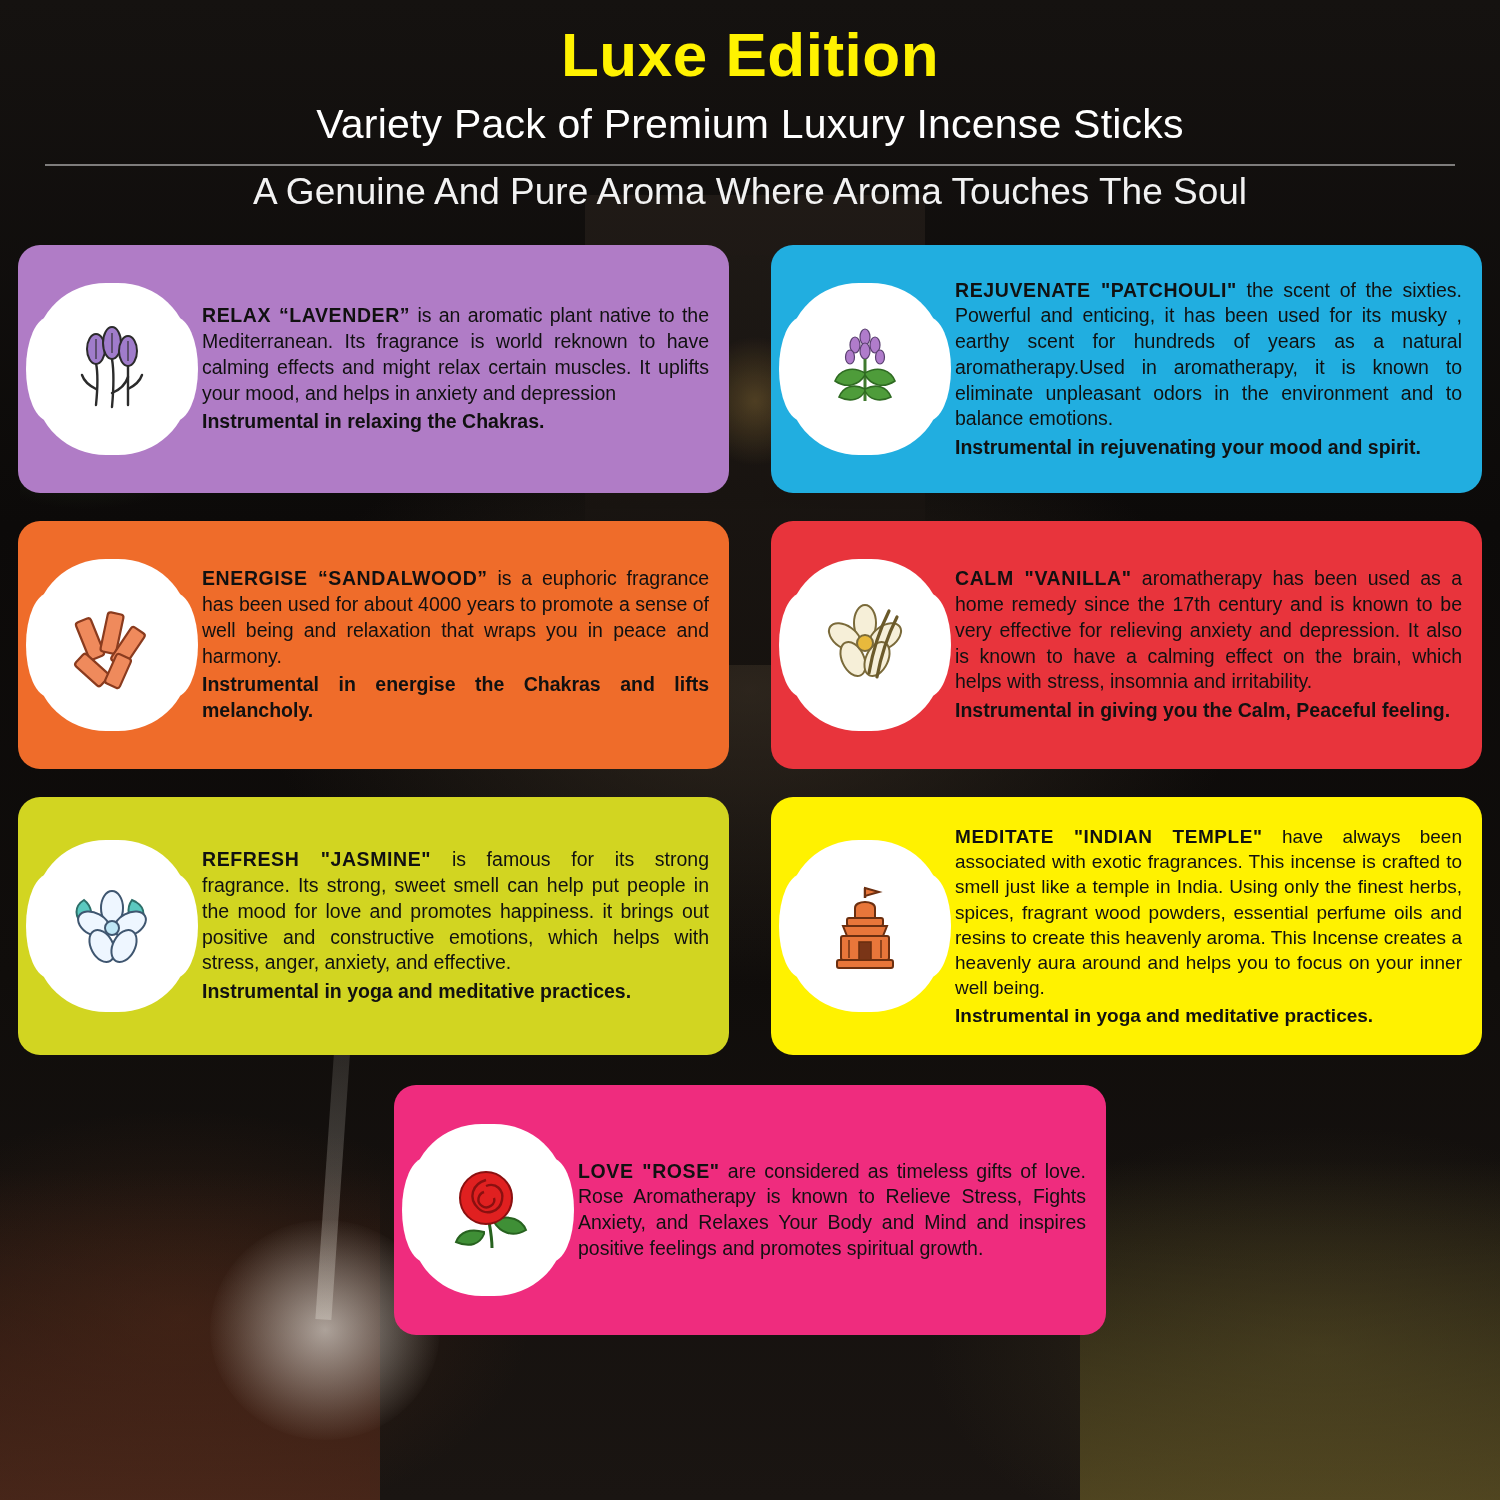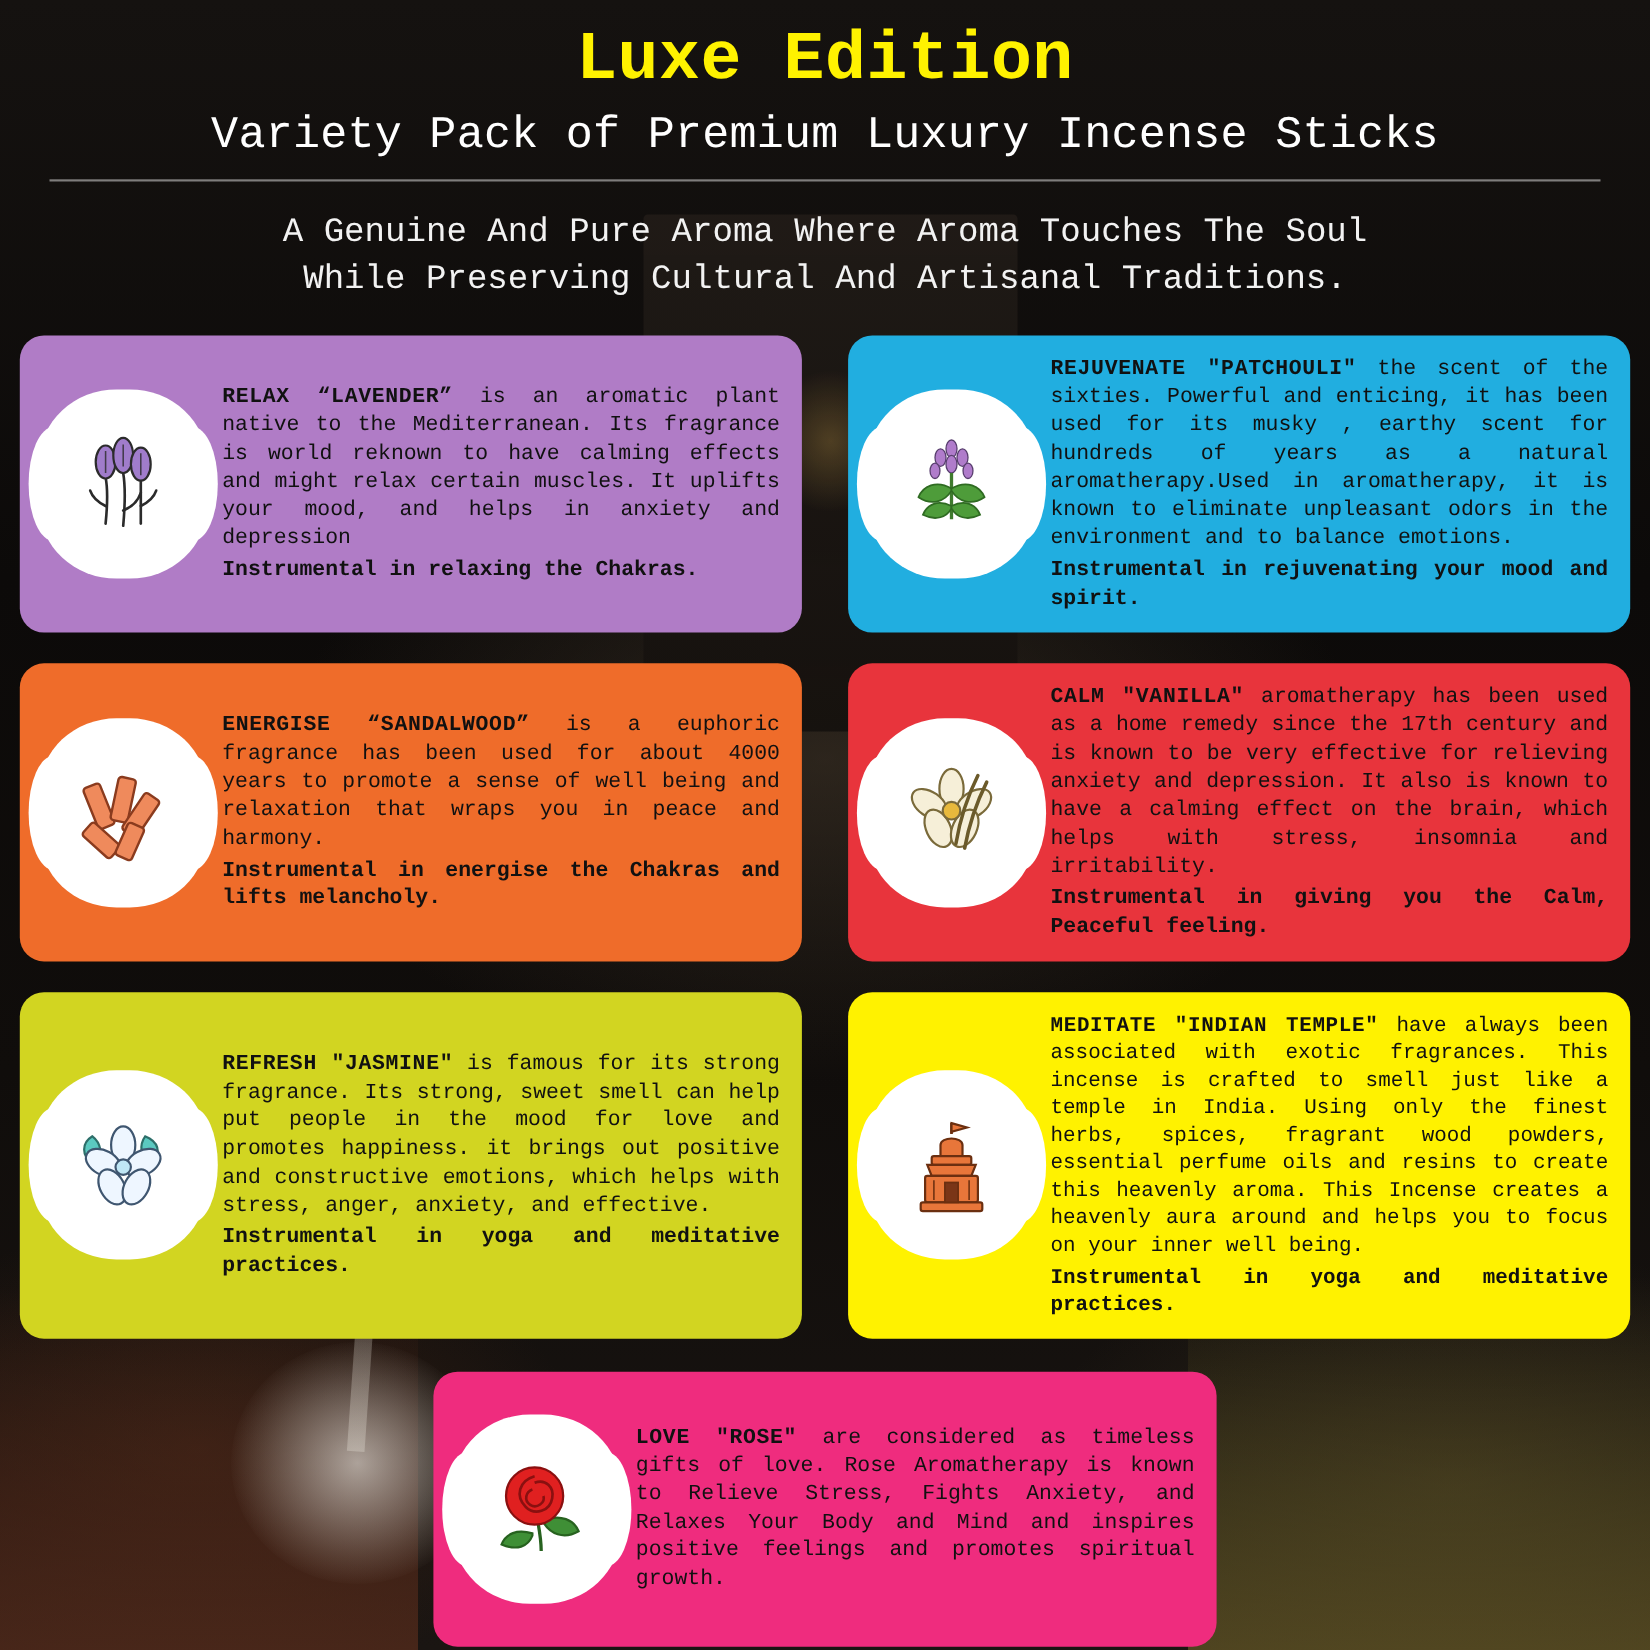--- a/index.html
+++ b/index.html
@@ -11,21 +11,20 @@
   }
   #page {
     position: relative;
     width: 1500px; height: 1500px;
     background:
       radial-gradient(ellipse 700px 420px at 50% 46%, rgba(70,58,44,0.55) 0%, rgba(20,16,13,0.0) 70%),
       radial-gradient(ellipse 500px 300px at 12% 88%, rgba(120,60,30,0.30) 0%, rgba(10,8,6,0) 70%),
       radial-gradient(ellipse 560px 320px at 88% 90%, rgba(110,95,50,0.28) 0%, rgba(10,8,6,0) 70%),
       linear-gradient(180deg, #151210 0%, #0c0a09 35%, #100d0b 65%, #1a1512 100%);
     overflow: hidden;
-    font-family: Liberation Mono, monospace;
   }
   
   .bg-prop { position: absolute; pointer-events: none; }
   .bg-box-center {
     left: 585px; top: 195px; width: 340px; height: 470px;
     background: linear-gradient(180deg,#211b17 0%, #15110e 100%);
     opacity: .92;
     border-radius: 4px;
   }
   .bg-box-center:after{
@@ -63,21 +62,21 @@
   }
   .subtitle {
     margin-top: 14px;
     font-size: 41px; color: #ffffff; font-weight: 400; letter-spacing: .2px;
   }
   .rule {
     margin: 16px auto 0; width: 1410px; height: 2px;
     background: rgba(215,215,215,.55);
   }
   .tagline {
-    margin-top: 26px; color: #f2f2f2; font-size: 31px; line-height: 1.38;
+    color: #f2f2f2; font-size: 37px; line-height: 1.38;
     font-weight: 400;
   }
 
   
   .grid {
     position: relative;
     margin-top: 28px;
     padding: 0 18px;
     display: grid;
     grid-template-columns: 1fr 1fr;
@@ -149,21 +148,20 @@
   <div class="bg-prop bg-flower"></div>
   <div class="bg-prop bg-leaf"></div>
   <div class="bg-prop bg-smoke"></div>
 
   <div class="header">
     <div class="title">Luxe Edition</div>
     <div class="subtitle">Variety Pack of Premium Luxury Incense Sticks</div>
     <div class="rule"></div>
     <div class="tagline">
       <div>A Genuine And Pure Aroma Where Aroma Touches The Soul</div>
-      <div>While Preserving Cultural And Artisanal Traditions.</div>
     </div>
   </div>
 
   <div class="grid">
 
     <div class="card c-lavender">
       <div class="badge">
         <svg width="92" height="92" viewBox="0 0 92 92">
           <g stroke="#2b2b2b" stroke-width="2.4" fill="none" stroke-linecap="round">
             <path d="M30 82 C32 62 32 50 30 40"></path>

